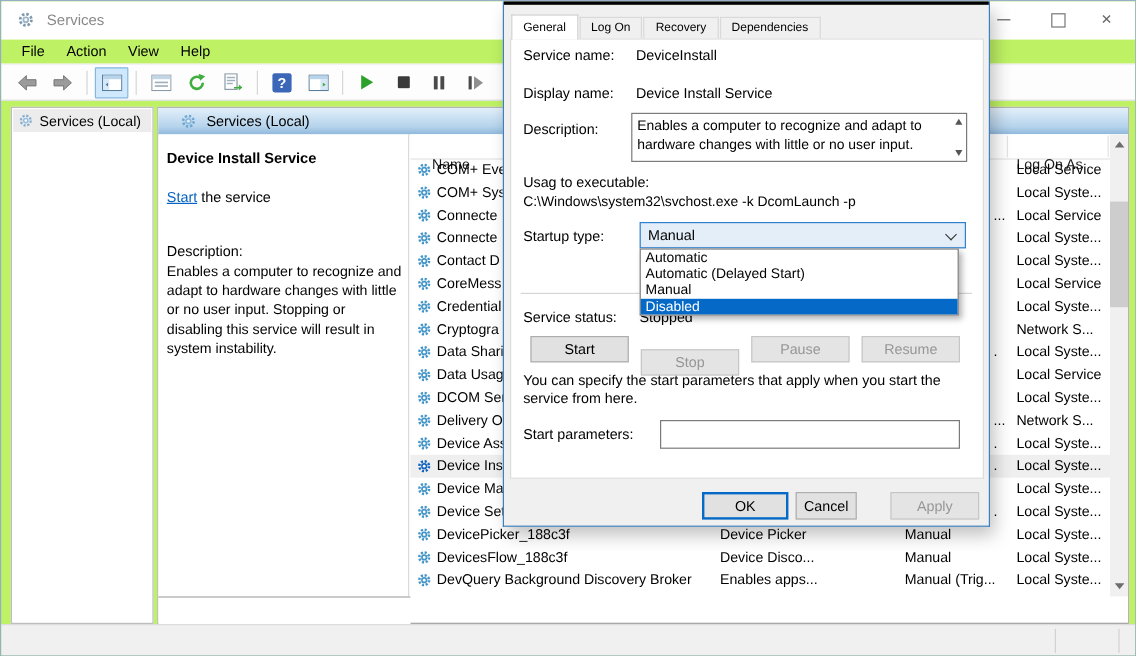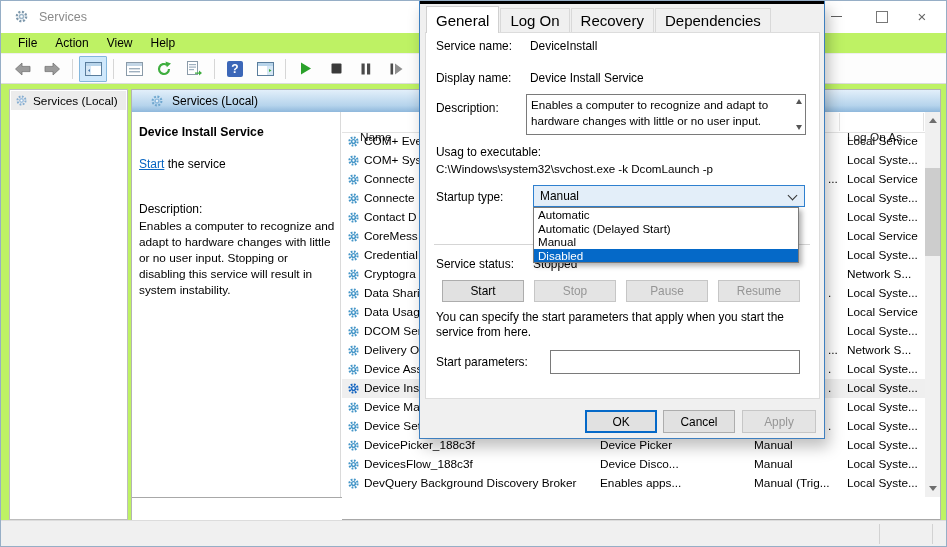--- a/index.html
+++ b/index.html
@@ -83,21 +83,21 @@
   
   .statusbar{position:absolute;left:0;top:519px;width:100%;height:27px;background:#f0f0f0;border-top:1px solid #dcdcdc;}
   .ssep{position:absolute;top:3px;width:1px;height:20px;background:#d2d2d2;}
 
   
   .dialog{position:absolute;left:418px;top:0;width:406px;height:438px;background:#f0f0f0;
           border:1px solid var(--dialog-border,#3e7fbf);border-top:none;box-sizing:border-box;
           box-shadow:4px 8px 14px rgba(0,0,0,0.25);z-index:50;}
   .dlg-topstrip{position:absolute;left:0;top:0;width:100%;height:3px;background:#000;}
   .dlg-tabs{position:absolute;left:6px;top:10px;height:22px;display:flex;align-items:flex-end;}
-  .dtab{padding:3px 9px 4px 9px;border:1px solid #d9d9d9;border-bottom:none;background:#f0f0f0;font-size:15px;margin-right:1px;position:relative;}
+  .dtab{padding:3px 9px 4px 9px;border:1px solid #d9d9d9;border-bottom:none;background:#f0f0f0;font-size:10px;margin-right:1px;position:relative;}
   .dtab.active{background:#fff;padding-top:5px;z-index:3;border-color:#d0d0d0;}
   .dlg-page{position:absolute;left:5px;top:31px;width:395px;height:367px;background:#fff;border:1px solid #dcdcdc;box-sizing:border-box;}
   .dl{position:absolute;font-size:11.9px;white-space:nowrap;}
   .dval{position:absolute;font-size:11.9px;white-space:nowrap;}
   .desc-box{position:absolute;left:106px;top:93px;width:280px;height:41px;border:1px solid #7a7a7a;background:#fff;box-sizing:border-box;}
   .desc-box .txt{position:absolute;left:4px;top:2px;width:258px;font-size:11.6px;line-height:16px;}
   .mini-up{position:absolute;right:3px;top:4px;width:0;height:0;border-left:3.5px solid transparent;border-right:3.5px solid transparent;border-bottom:5px solid #555;}
   .mini-down{position:absolute;right:3px;bottom:4px;width:0;height:0;border-left:3.5px solid transparent;border-right:3.5px solid transparent;border-top:5px solid #555;}
   .combo{position:absolute;left:113px;top:184px;width:272px;height:22px;background:#e3eef9;border:1px solid #2f80cf;box-sizing:border-box;}
   .combo .val{position:absolute;left:6px;top:3px;font-size:11.9px;}
@@ -603,27 +603,27 @@
         <div class="dd-item">Automatic</div>
         <div class="dd-item">Automatic (Delayed Start)</div>
         <div class="dd-item">Manual</div>
         <div class="dd-item hl">Disabled</div>
       </div>
 
     <span class="dl" style="left:16px;top:256px;">Service status:</span>
     <span class="dval" style="left:113px;top:256px;">Stopped</span>
 
     <div class="dbtn" style="left:22px;top:279px;width:82px;">Start</div>
-    <div class="dbtn disabled" style="left:114px;top:279px;width:82px;">Stop</div>
+    <div class="dbtn disabled" style="left:114px;top:290px;width:82px;">Stop</div>
     <div class="dbtn disabled" style="left:206px;top:279px;width:82px;">Pause</div>
     <div class="dbtn disabled" style="left:298px;top:279px;width:82px;">Resume</div>
 
     <div class="note">You can specify the start parameters that apply when you start the service from here.</div>
 
     <span class="dl" style="left:16px;top:354px;">Start parameters:</span>
     <input class="params-input" type="text" value="" style="">
 
     <div class="dbtn default dlg-footer-btn" style="left:165px;width:72px;">OK</div>
-    <div class="dbtn dlg-footer-btn" style="left:243px;width:72px;">Cancel</div>
+    <div class="dbtn dlg-footer-btn" style="left:243px;width:51px;">Cancel</div>
     <div class="dbtn disabled dlg-footer-btn" style="left:322px;width:74px;">Apply</div>
   </div>
 
 </div>
 
 </body></html>

